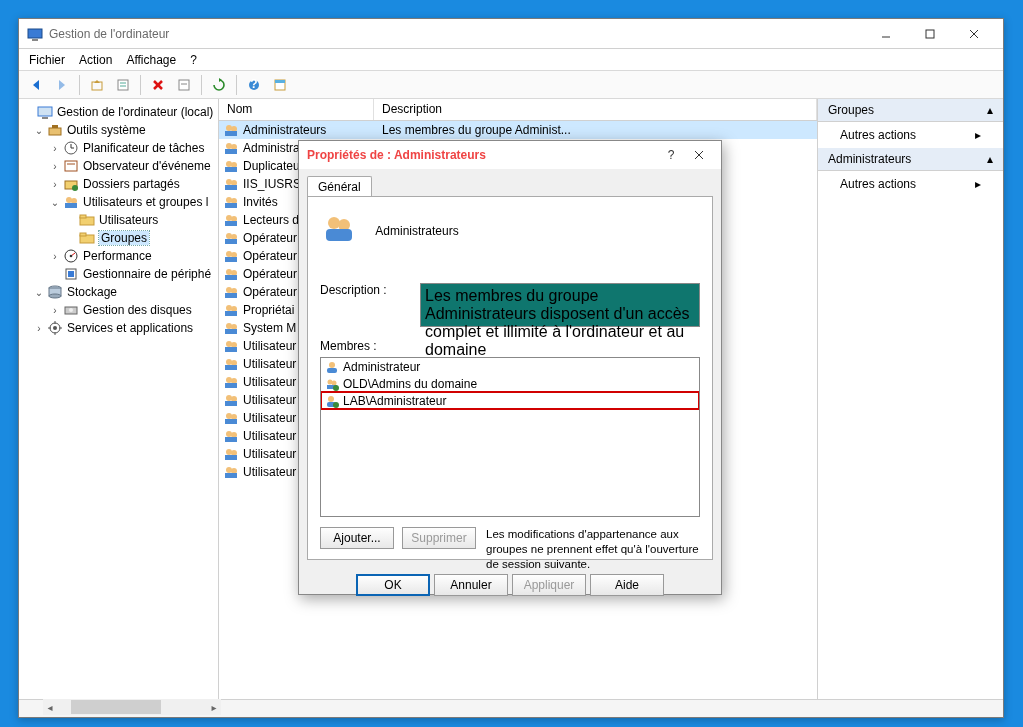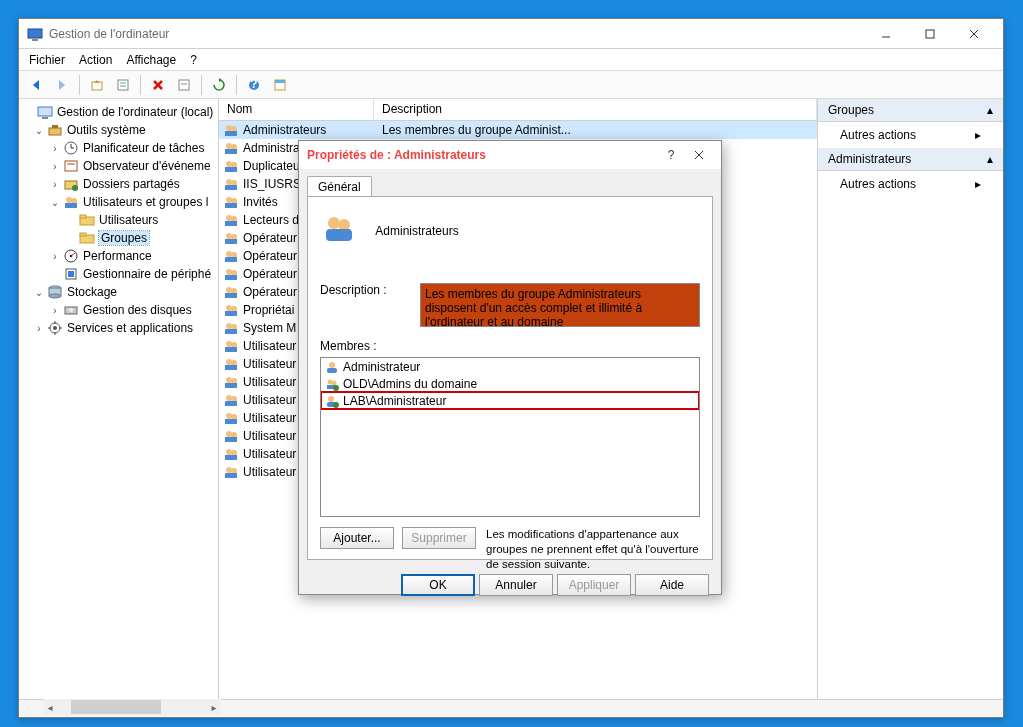--- a/index.html
+++ b/index.html
@@ -59,31 +59,31 @@
 .dialog .dtitle { height: 28px; background: #fff; display: flex; align-items: center; padding: 0 8px; }
 .dialog .dtitle .t { flex: 1; color: #ef4444; font-weight: bold; }
 .dialog .dtitle .hbtn { width: 28px; height: 22px; display:flex; align-items:center; justify-content:center; color:#333; }
 .tabstrip { display: flex; padding: 6px 24px 0 8px; }
 .tab { background:#fff; border:1px solid #aaa; border-bottom:none; padding:3px 10px; font-size:12px; border-radius: 2px 2px 0 0; position:relative; top:1px; }
 .tabbody { margin: 0 8px 8px 8px; background:#fff; border:1px solid #aaa; height: 364px; padding: 10px 12px; position:relative; }
 .grp-icon { width:34px; height:34px; margin: 4px 10px 10px 2px; display:inline-flex; vertical-align:middle; }
 .grp-name { display:inline-block; vertical-align:middle; margin-left: 6px; }
 .drow { display:flex; margin-top: 28px; }
 .drow .dl { width: 100px; }
-.descbox { flex:1; border:1px solid #888; background:#c2410c; padding:3px 4px; height: 44px; font-size: 12px; color:#000; }
+.descbox { flex:1; border:1px solid #888; background:#0f766e; padding:3px 4px; height: 44px; font-size: 16px; color:#000; }
 .members-label { margin-top: 12px; }
 .members-list { margin-top: 4px; border:1px solid #888; background:#fff; height: 160px; overflow:hidden; }
 .members-list .mrow { display:flex; align-items:center; height:17px; padding:0 4px; gap:4px; }
 .members-list .mrow.hl { outline: 2px solid #d10000; outline-offset: -1px; }
 .note { display:flex; margin-top: 10px; gap: 10px; }
 .note .nbtns { display:flex; gap:8px; }
 .dlgbtn { min-width: 74px; height: 22px; border:1px solid #999; background: linear-gradient(#fefefe,#e8e8e8); color:#000; font-size:12px; }
 .dlgbtn.disabled { color:#9a9a9a; }
 .note .ntext { flex:1; font-size: 11.5px; color:#000; line-height: 1.3; }
-.dlg-bottom { display:flex; justify-content:flex-end; gap:4px; padding: 6px 12px 10px; }
+.dlg-bottom { display:flex; justify-content:center; gap:4px; padding: 6px 12px 10px; }
 .dlgbtn.primary { border:2px solid #0a64b4; }
 
 
 svg { display:block; }
 </style>
 </head>
 <body>
 
 <div class="window">
   <div class="titlebar">

